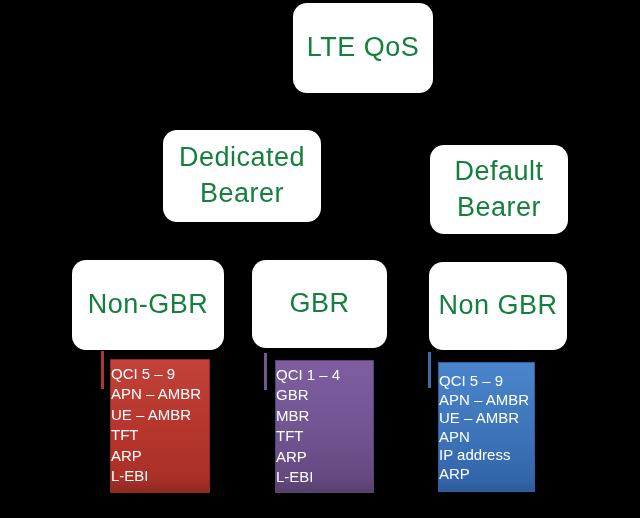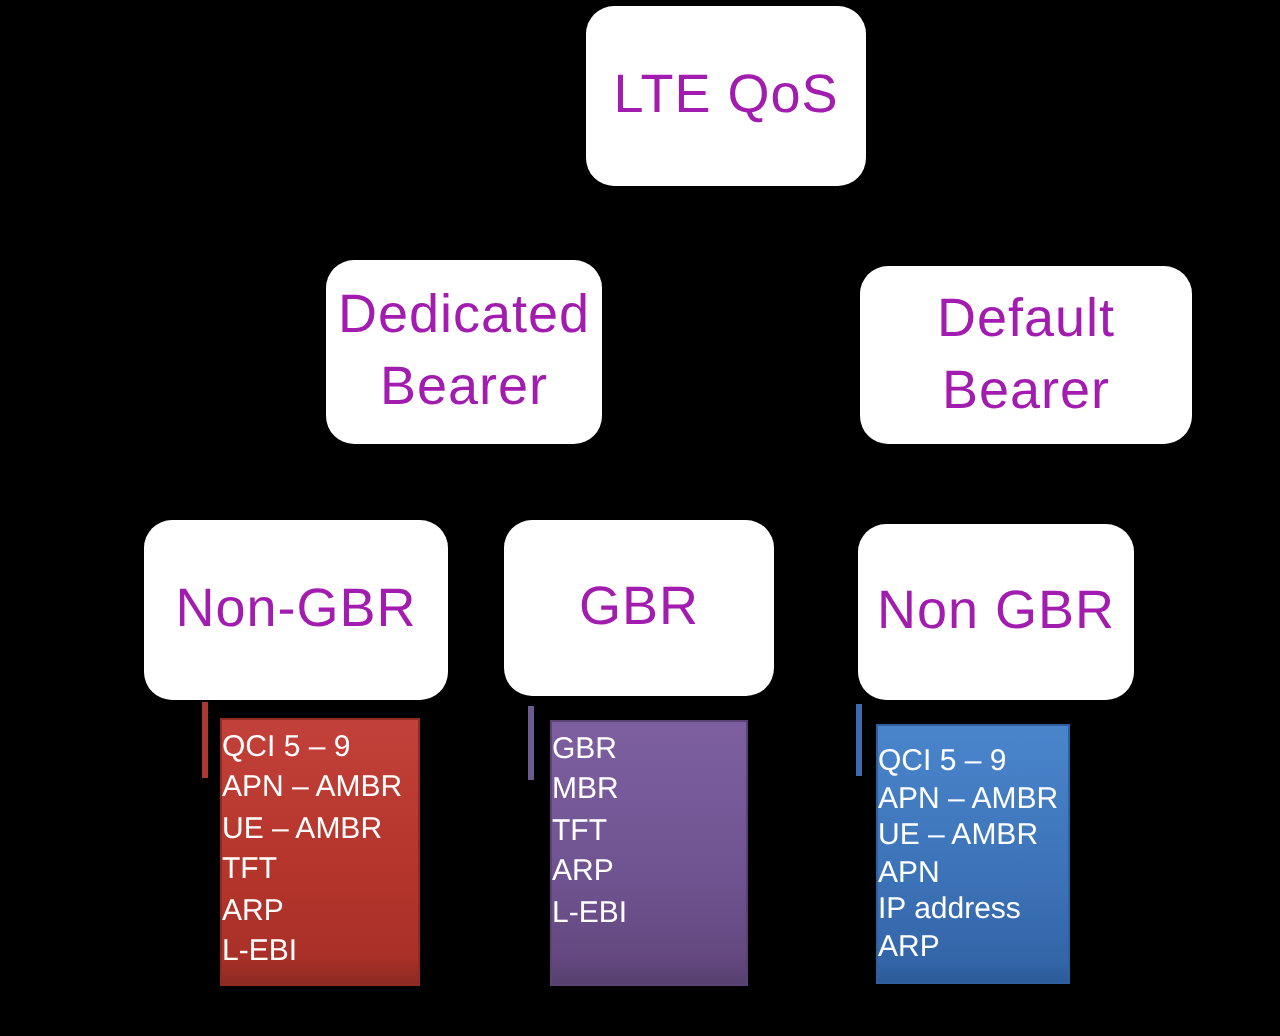--- a/index.html
+++ b/index.html
@@ -13,32 +13,32 @@
     height: 518px;
     background: #000000;
     overflow: hidden;
     font-family: "Liberation Sans", "DejaVu Sans", sans-serif;
   }
   
   .node {
     position: absolute;
     background: #ffffff;
     border-radius: 14px;
-    color: #a21caf;
+    color: #15803d;
     display: flex;
     align-items: center;
     justify-content: center;
     text-align: center;
     font-size: 27px;
     line-height: 1.32;
     letter-spacing: 0.5px;
   }
   .node-root      { left: 293px; top: 3px;   width: 140px; height: 90px; }
-  .node-dedicated { left: 163px; top: 130px; width: 138px; height: 92px; padding: 0 6px; box-sizing: border-box; }
-  .node-default   { left: 430px; top: 133px; width: 166px; height: 89px; padding: 0 10px; box-sizing: border-box; }
+  .node-dedicated { left: 163px; top: 130px; width: 158px; height: 92px; padding: 0 6px; box-sizing: border-box; }
+  .node-default   { left: 430px; top: 145px; width: 138px; height: 89px; padding: 0 10px; box-sizing: border-box; }
   .node-nongbr-d  { left: 72px;  top: 260px; width: 152px; height: 90px; }
   .node-gbr       { left: 252px; top: 260px; width: 135px; height: 88px; }
   .node-nongbr-f  { left: 429px; top: 262px; width: 138px; height: 88px; }
 
   
   .connector {
     position: absolute;
     width: 3px;
   }
   .connector-red    { left: 101px; top: 351px; height: 38px; background: #ab392f; }
@@ -96,20 +96,21 @@
   <div class="detail detail-red">
     <div class="detail-line">QCI 5 – 9</div>
     <div class="detail-line">APN – AMBR</div>
     <div class="detail-line">UE – AMBR</div>
     <div class="detail-line">TFT</div>
     <div class="detail-line">ARP</div>
     <div class="detail-line">L-EBI</div>
   </div>
 
   <div class="detail detail-purple">
+    <div class="detail-line">QCI 1 – 4</div>
     <div class="detail-line">GBR</div>
     <div class="detail-line">MBR</div>
     <div class="detail-line">TFT</div>
     <div class="detail-line">ARP</div>
     <div class="detail-line">L-EBI</div>
   </div>
 
   <div class="detail detail-blue">
     <div class="detail-line">QCI 5 – 9</div>
     <div class="detail-line">APN – AMBR</div>

